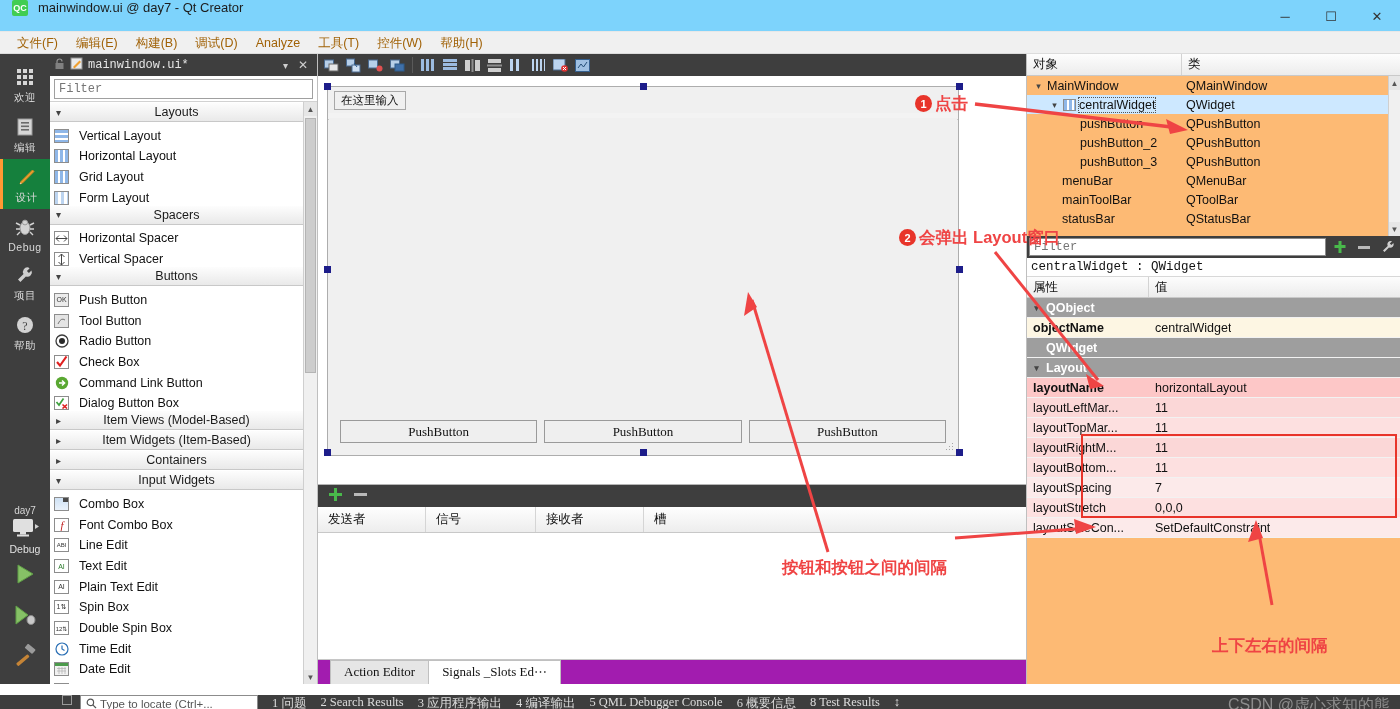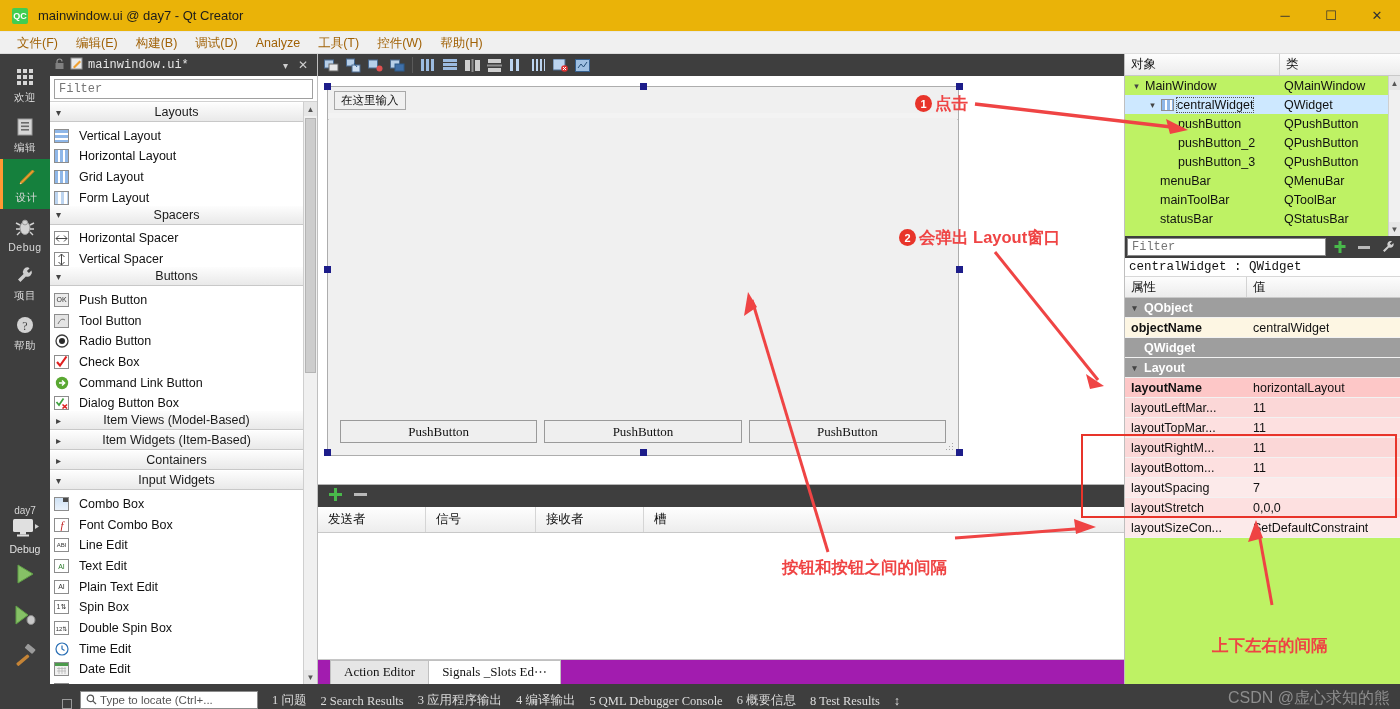--- a/index.html
+++ b/index.html
@@ -4,21 +4,21 @@
 <style>
   * { box-sizing: border-box; margin:0; padding:0; }
   body {
     width:1400px; height:709px; overflow:hidden;
     font-family:"Liberation Sans", sans-serif; font-size:12px;
     background:#ffffff; position:relative;
   }
   .app { width:1400px; height:709px; position:relative; background:#fff; }
 
   
-  .titlebar { height:32px; display:flex; align-items:center; background:#eab308; border-bottom:1px solid #e8e8e8; }
+  .titlebar { height:32px; display:flex; align-items:flex-start; background:#7dd3fc; border-bottom:1px solid #e8e8e8; }
   .qc-logo { width:16px; height:16px; margin-left:12px; background:#41cd52; border-radius:2px;
              color:#fff; font-size:9px; font-weight:bold; display:flex; align-items:center; justify-content:center;
              font-family:"Liberation Sans",sans-serif; }
   .title-text { margin-left:10px; font-size:13px; color:#1c1c1c; }
   .win-btns { margin-left:auto; display:flex; height:32px; }
   .win-btn { width:46px; height:32px; display:flex; align-items:center; justify-content:center; color:#333; font-size:13px; }
 
   
   .menubar { height:22px; background:#f0f0f0; display:flex; align-items:center; padding-left:8px; border-bottom:1px solid #dcdcdc; }
   .menu-item { padding:0 9px; font-size:12.5px; color:#a16207; line-height:22px; }
@@ -110,21 +110,21 @@
   .sse-head { height:26px; display:flex; background:linear-gradient(#fefefe,#ededed); border-bottom:1px solid #c8c8c8; }
   .sse-th { padding:0 10px; display:flex; align-items:center; font-size:12.5px; color:#111;
             border-right:1px solid #d5d5d5; }
   .sse-body { flex:1; background:#fff; }
   .sse-tabs { height:25px; display:flex; align-items:flex-end; background:#a21caf; border-top:1px solid #c6c6c6; padding-left:12px; }
   .sse-tab { padding:3px 13px 4px; font-family:"Liberation Serif", serif; font-size:13px; color:#111;
              border:1px solid #c0c0c0; border-bottom:none; background:#e6e6e6; margin-right:-1px; }
   .sse-tab.active { background:#fff; }
 
   
-  .rightdock { width:276px; border-left:1px solid #bfbfbf; display:flex; flex-direction:column; background:#bef264; }
+  .rightdock { width:374px; border-left:1px solid #bfbfbf; display:flex; flex-direction:column; background:#fdba74; }
   .obj-head { height:22px; display:flex; background:linear-gradient(#fdfdfd,#ececec); border-bottom:1px solid #c9c9c9; }
   .obj-th { display:flex; align-items:center; padding-left:6px; font-size:12.5px; color:#111; }
   .obj-th.c1 { width:155px; border-right:1px solid #d3d3d3; }
   .obj-tree { height:160px; overflow:hidden; position:relative; }
   .obj-row { height:19px; display:flex; align-items:center; font-size:12.5px; color:#111; }
   .obj-row.sel { background:#cde8ff; }
   .obj-name { width:155px; display:flex; align-items:center; gap:3px; }
   .obj-cls { padding-left:4px; }
   .tw-chev { width:11px; font-size:9px; color:#444; display:inline-block; text-align:center; }
   .sel-box { outline:1px dotted #555; }
@@ -146,22 +146,22 @@
   .prow.group { background:#9e9e9e; color:#fff; font-weight:bold; }
   .prow.group .pk { width:auto; padding-left:4px; display:flex; align-items:center; gap:4px; }
   .prow.bold .pk { font-weight:bold; }
   .prow.cream { background:#fdf6e3; }
   .prow.pink1 { background:#fdc7c7; }
   .prow.pink2 { background:#fbd7d7; }
   .prow.pink3 { background:#fde0e0; }
   .prow.pink4 { background:#fceaea; }
 
   
-  .statusbar { position:absolute; left:0; right:0; bottom:0; height:25px; background:#3e3e3e;
-               display:flex; align-items:flex-end; color:#dcdcdc; font-family:"Liberation Serif", serif; font-size:12.5px; }
+  .statusbar { position:absolute; left:0; right:0; bottom:0; height:14px; background:#3e3e3e;
+               display:flex; align-items:flex-start; color:#dcdcdc; font-family:"Liberation Serif", serif; font-size:12.5px; }
   .sb-sq { width:10px; height:10px; border:1px solid #9a9a9a; margin-left:62px; }
   .locate { margin-left:8px; width:178px; height:18px; background:#fff; border:1px solid #8c8c8c;
             display:flex; align-items:center; gap:3px; padding-left:5px;
             color:#555; font-family:"Liberation Sans", sans-serif; font-size:11.5px; }
   .sb-item { margin-left:14px; white-space:nowrap; }
   .watermark { margin-left:auto; margin-right:10px; color:#8d8d8d; font-size:16px; font-family:Liberation Sans, sans-serif; }
 
   
   .overlay { position:absolute; inset:0; pointer-events:none; }
   .anno-txt { position:absolute; color:#ef4444; font-size:16.5px; font-weight:bold; white-space:nowrap;

